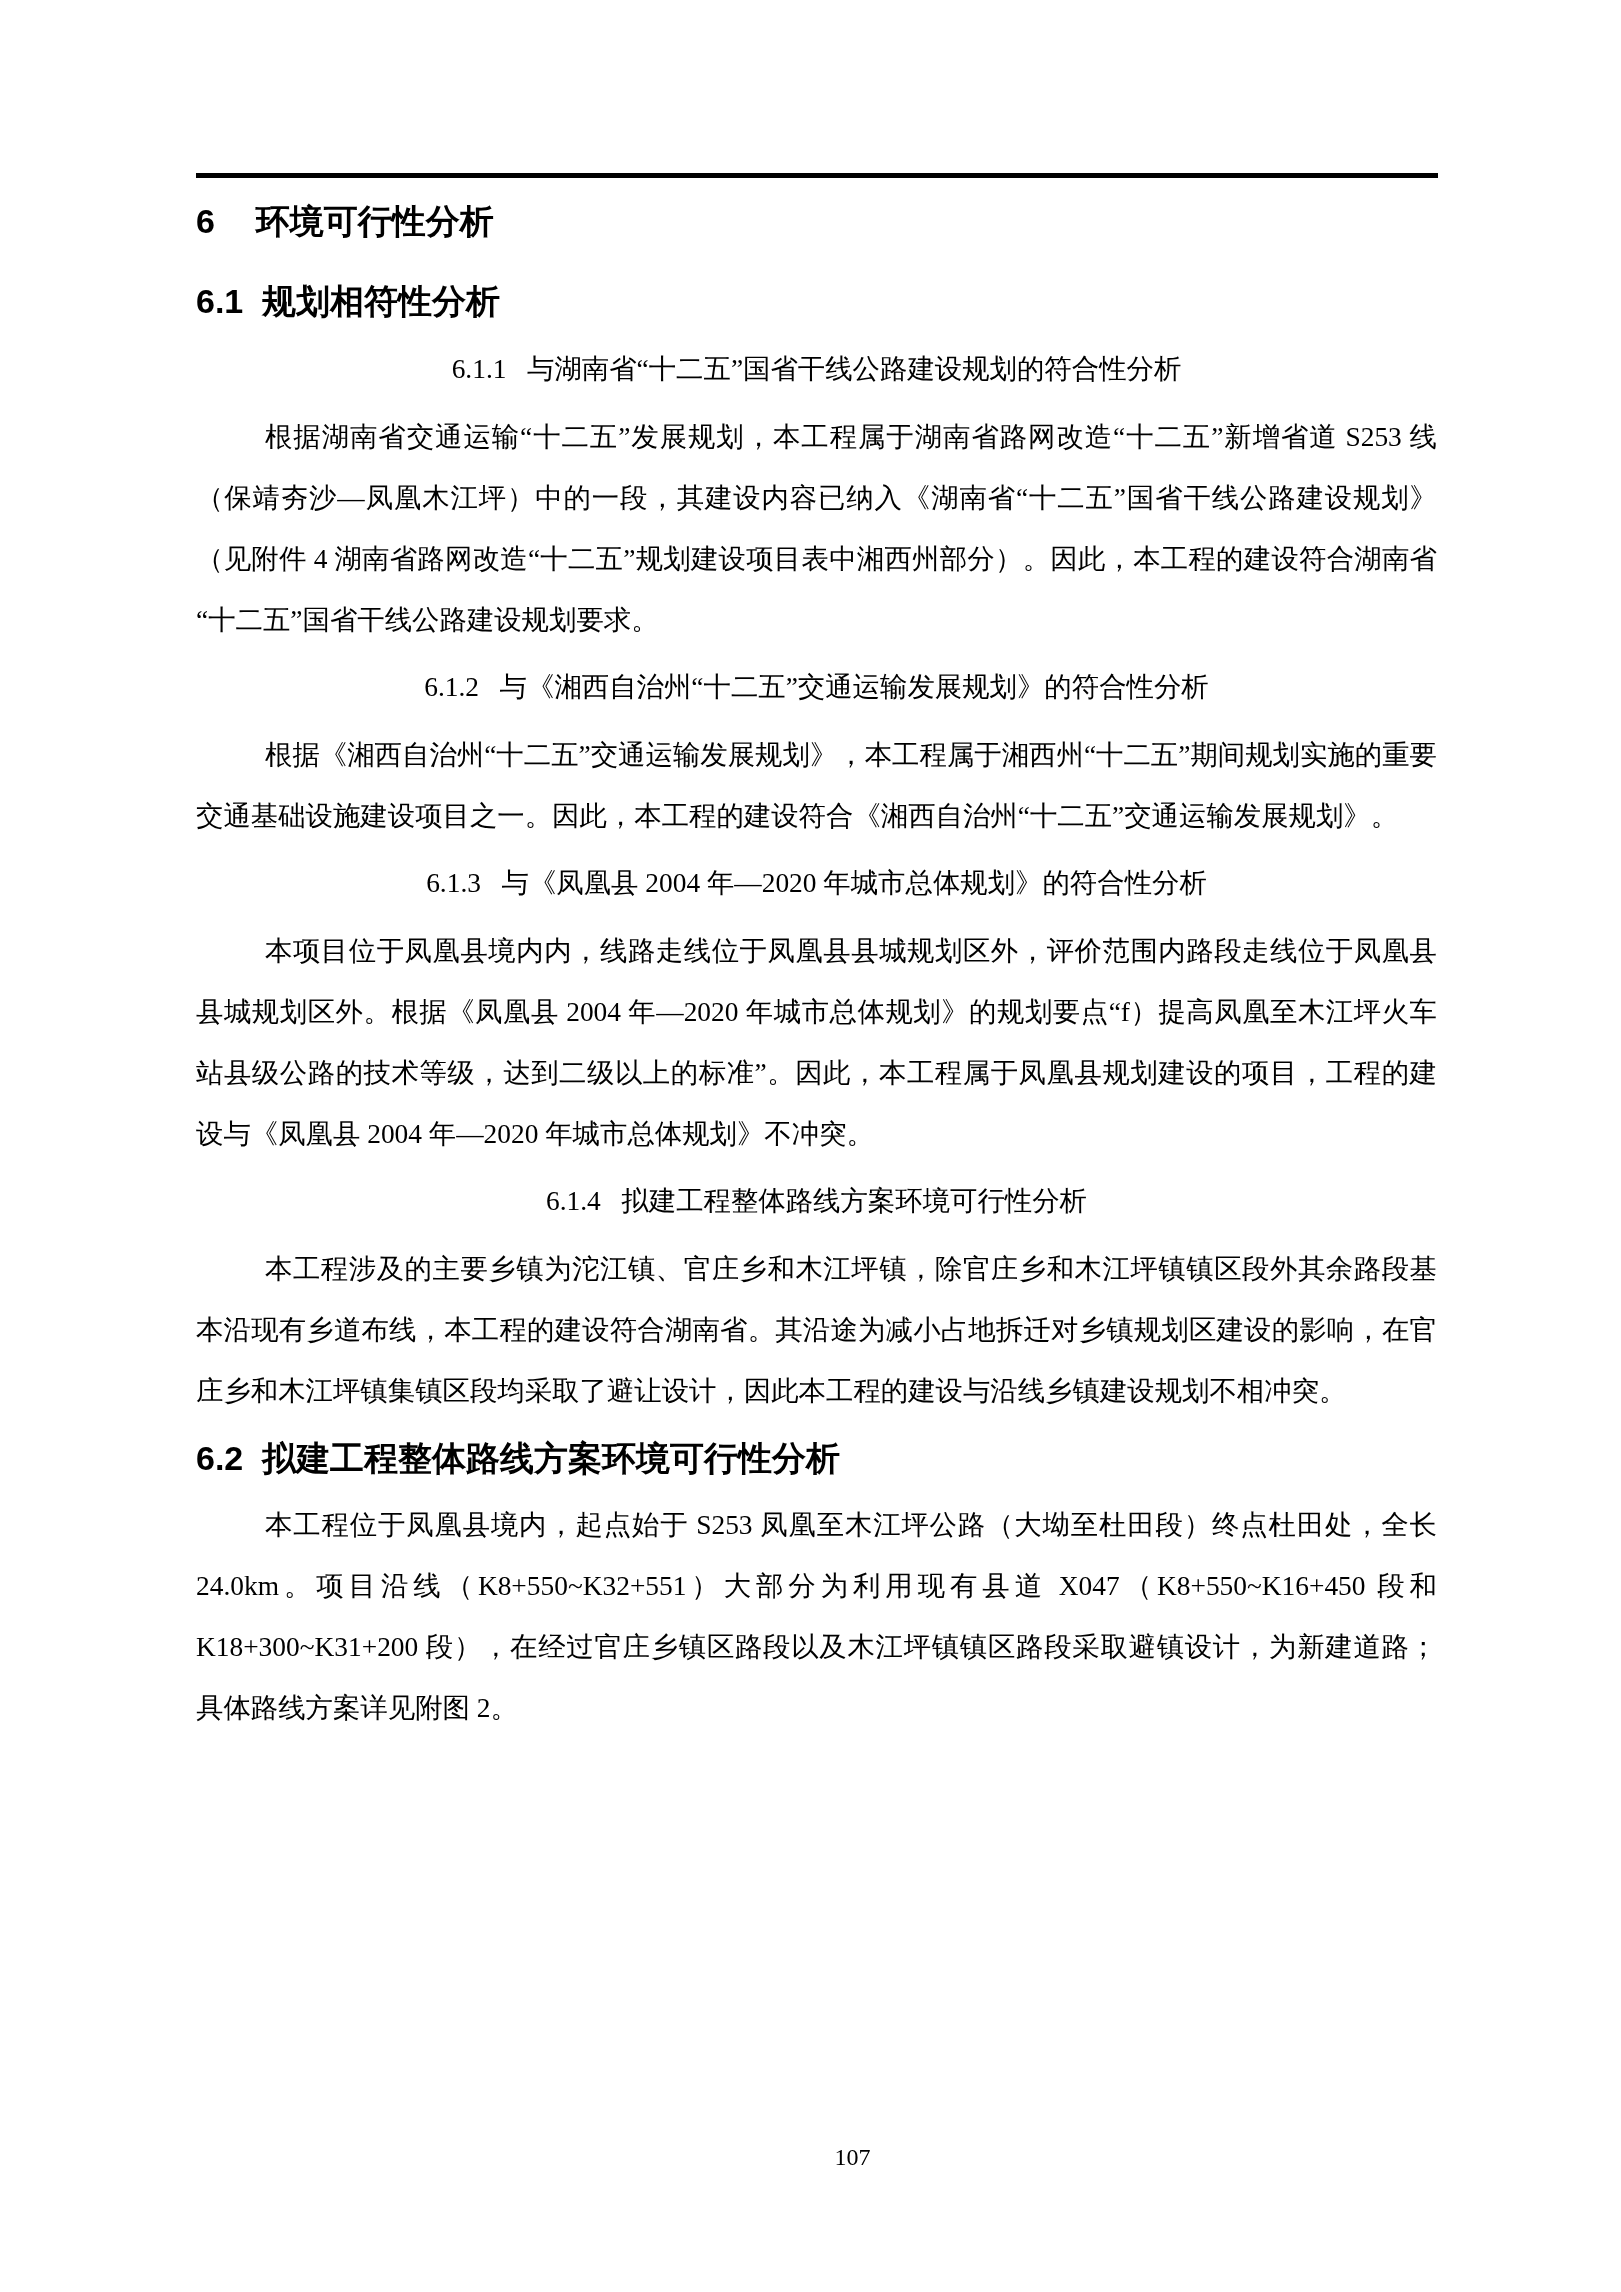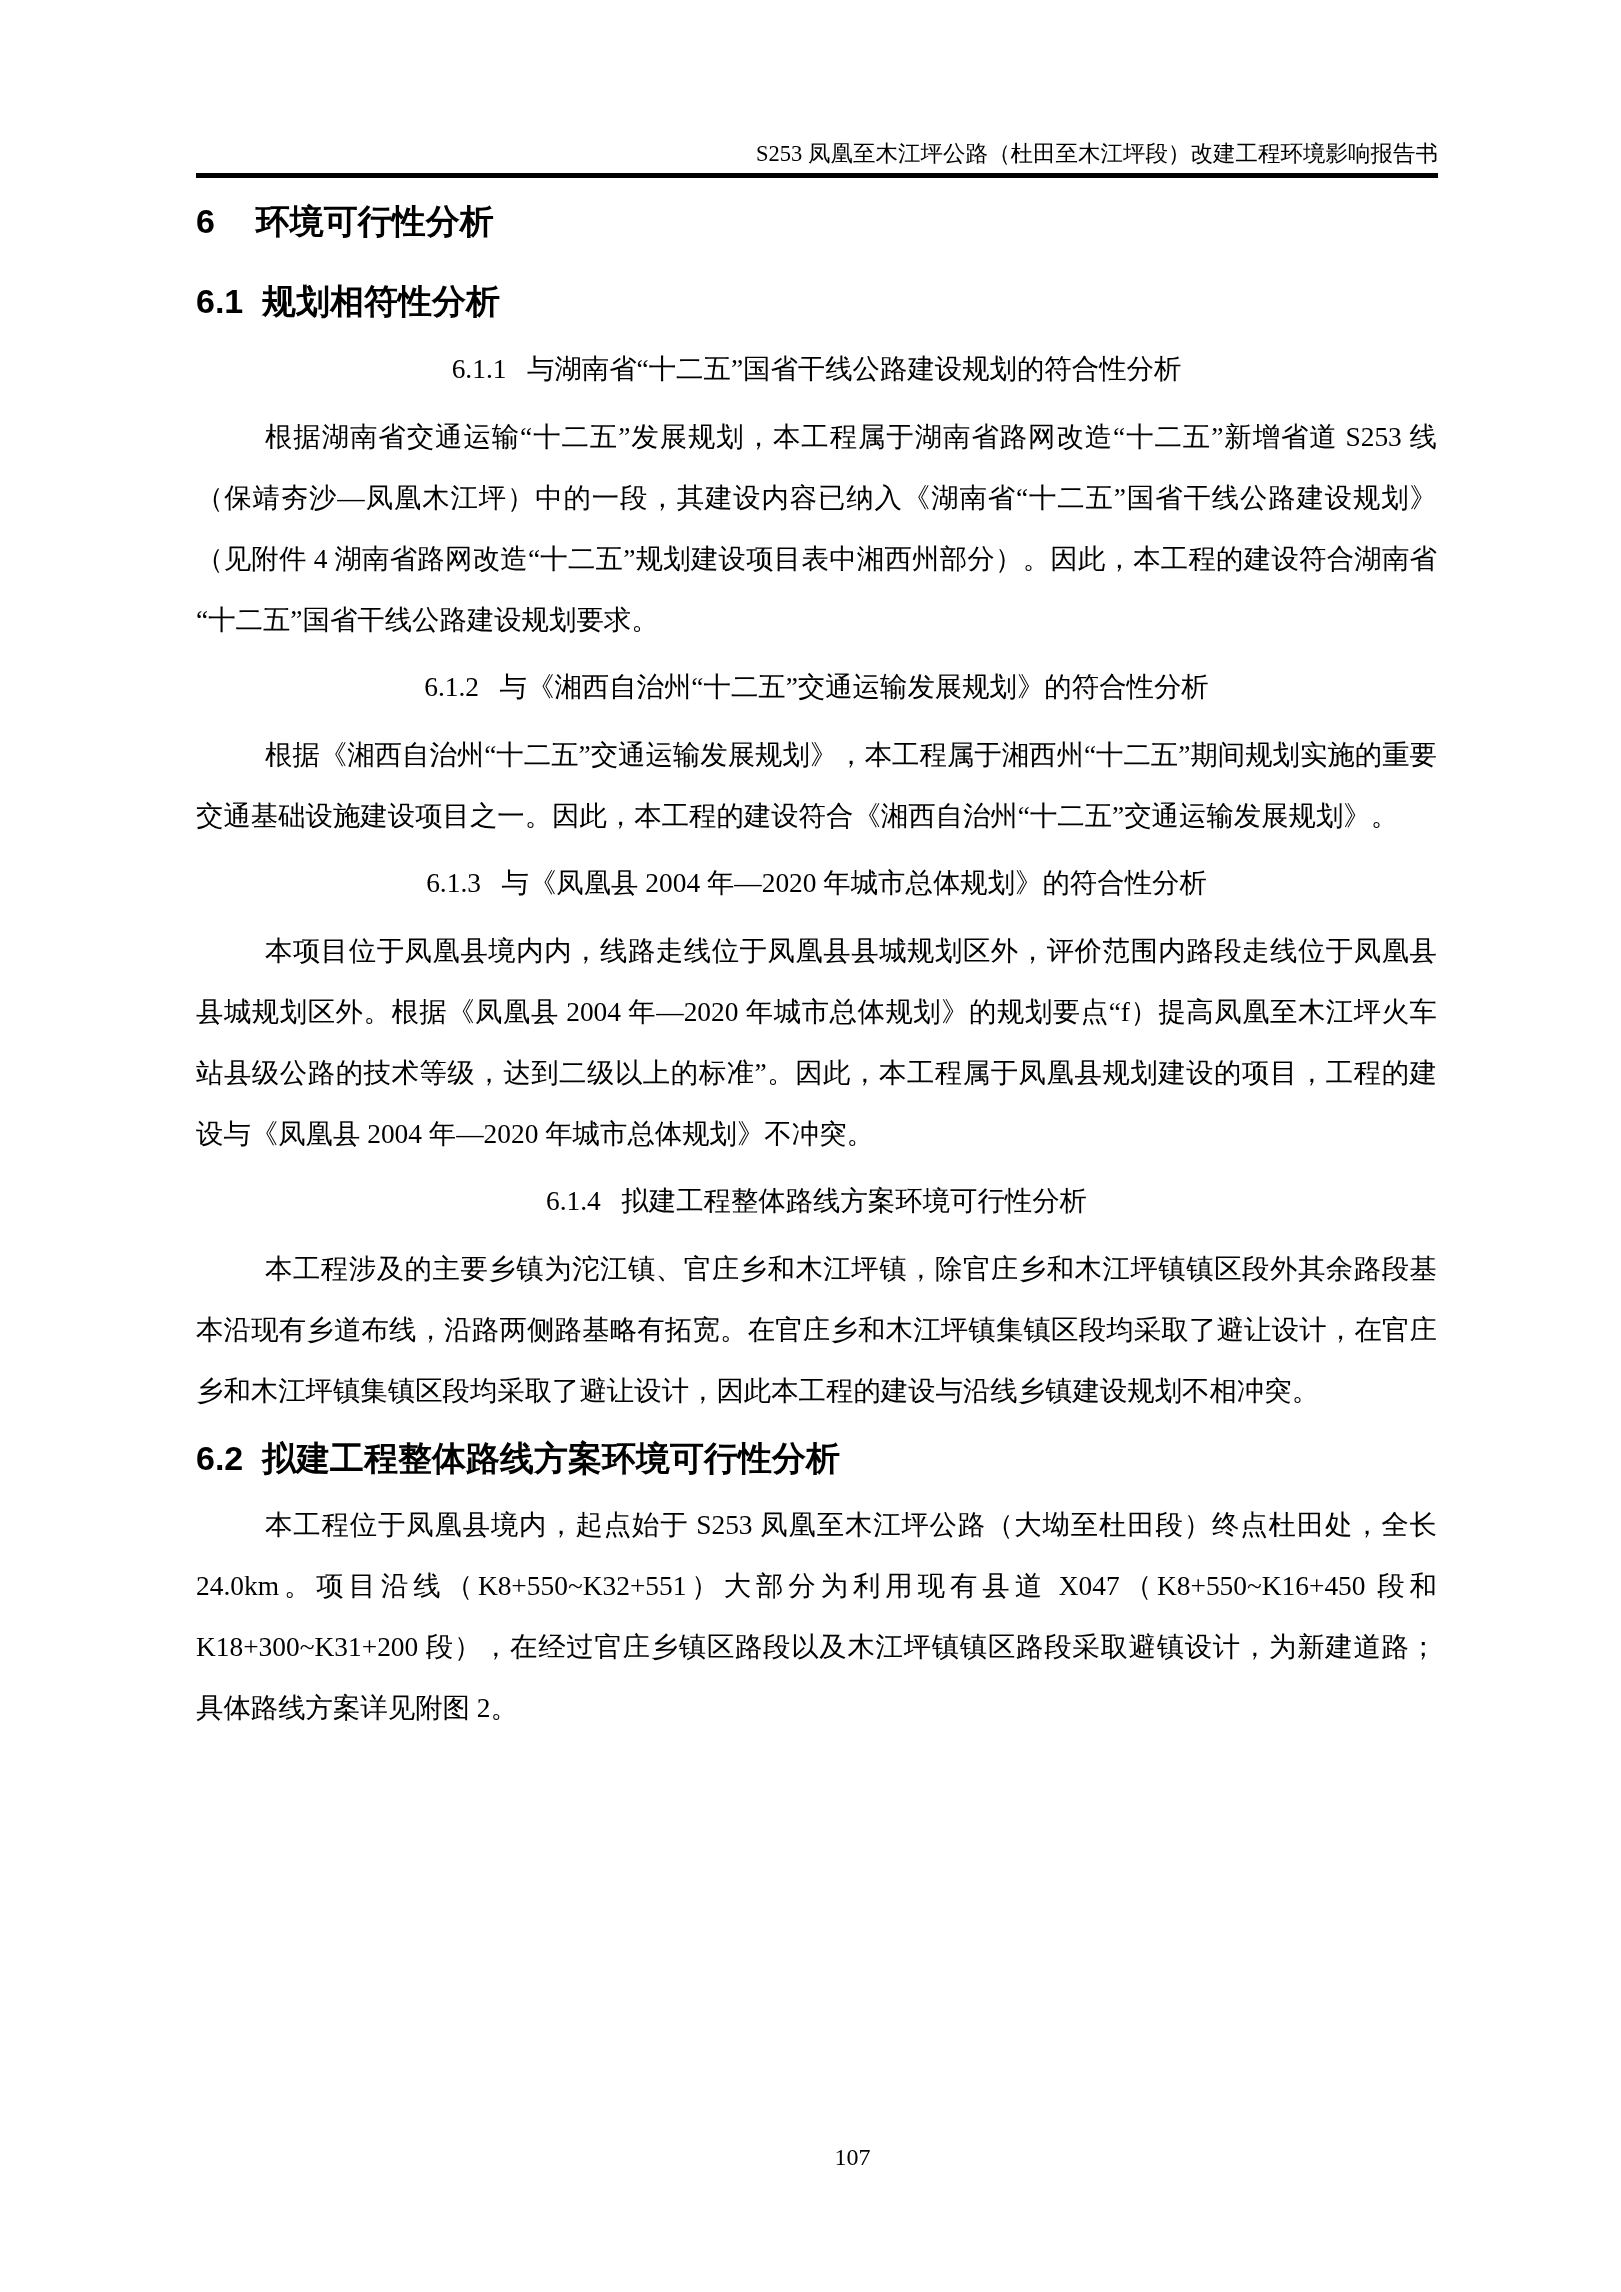--- a/index.html
+++ b/index.html
@@ -71,21 +71,20 @@
     font-size: 24px;
     line-height: 31px;
     font-family: "Liberation Serif", "DejaVu Serif", serif;
   }
 </style>
 </head>
 <body>
 
 <div class="page">
 
-  <div class="header-title">S253 凤凰至木江坪公路（杜田至木江坪段）改建工程环境影响报告书</div>
   <div class="header-rule"></div>
 
   <div class="content">
 
     <h1 class="h-major h-top"><span class="num-top">6</span><span>环境可行性分析</span></h1>
 
     <h2 class="h-major"><span class="num-major">6.1</span><span>规划相符性分析</span></h2>
 
     <h3 class="h-sub"><span class="num-sub">6.1.1</span><span>与湖南省“十二五”国省干线公路建设规划的符合性分析</span></h3>
 
@@ -94,21 +93,21 @@
     <h3 class="h-sub"><span class="num-sub">6.1.2</span><span>与《湘西自治州“十二五”交通运输发展规划》的符合性分析</span></h3>
 
     <p class="body-para">根据《湘西自治州“十二五”交通运输发展规划》，本工程属于湘西州“十二五”期间规划实施的重要交通基础设施建设项目之一。因此，本工程的建设符合《湘西自治州“十二五”交通运输发展规划》。</p>
 
     <h3 class="h-sub"><span class="num-sub">6.1.3</span><span>与《凤凰县 2004 年—2020 年城市总体规划》的符合性分析</span></h3>
 
     <p class="body-para">本项目位于凤凰县境内内，线路走线位于凤凰县县城规划区外，评价范围内路段走线位于凤凰县县城规划区外。根据《凤凰县 2004 年—2020 年城市总体规划》的规划要点“f）提高凤凰至木江坪火车站县级公路的技术等级，达到二级以上的标准”。因此，本工程属于凤凰县规划建设的项目，工程的建设与《凤凰县 2004 年—2020 年城市总体规划》不冲突。</p>
 
     <h3 class="h-sub"><span class="num-sub">6.1.4</span><span>拟建工程整体路线方案环境可行性分析</span></h3>
 
-    <p class="body-para">本工程涉及的主要乡镇为沱江镇、官庄乡和木江坪镇，除官庄乡和木江坪镇镇区段外其余路段基本沿现有乡道布线，沿路两侧路基略有拓宽。在官庄乡和木江坪镇集镇区段均采取了避让设计，在官庄乡和木江坪镇集镇区段均采取了避让设计，因此本工程的建设与沿线乡镇建设规划不相冲突。</p>
+    <p class="body-para">本工程涉及的主要乡镇为沱江镇、官庄乡和木江坪镇，除官庄乡和木江坪镇镇区段外其余路段基本沿现有乡道布线，本工程的建设符合湖南省。其沿途为减小占地拆迁对乡镇规划区建设的影响，在官庄乡和木江坪镇集镇区段均采取了避让设计，因此本工程的建设与沿线乡镇建设规划不相冲突。</p>
 
     <h2 class="h-major"><span class="num-major">6.2</span><span>拟建工程整体路线方案环境可行性分析</span></h2>
 
 
     <p class="body-para">本工程位于凤凰县境内，起点始于 S253 凤凰至木江坪公路（大坳至杜田段）终点杜田处，全长 24.0km。项目沿线（K8+550~K32+551）大部分为利用现有县道 X047（K8+550~K16+450 段和 K18+300~K31+200 段），在经过官庄乡镇区路段以及木江坪镇镇区路段采取避镇设计，为新建道路；具体路线方案详见附图 2。</p>
 
   </div>
 
   <div class="page-number">107</div>
 

